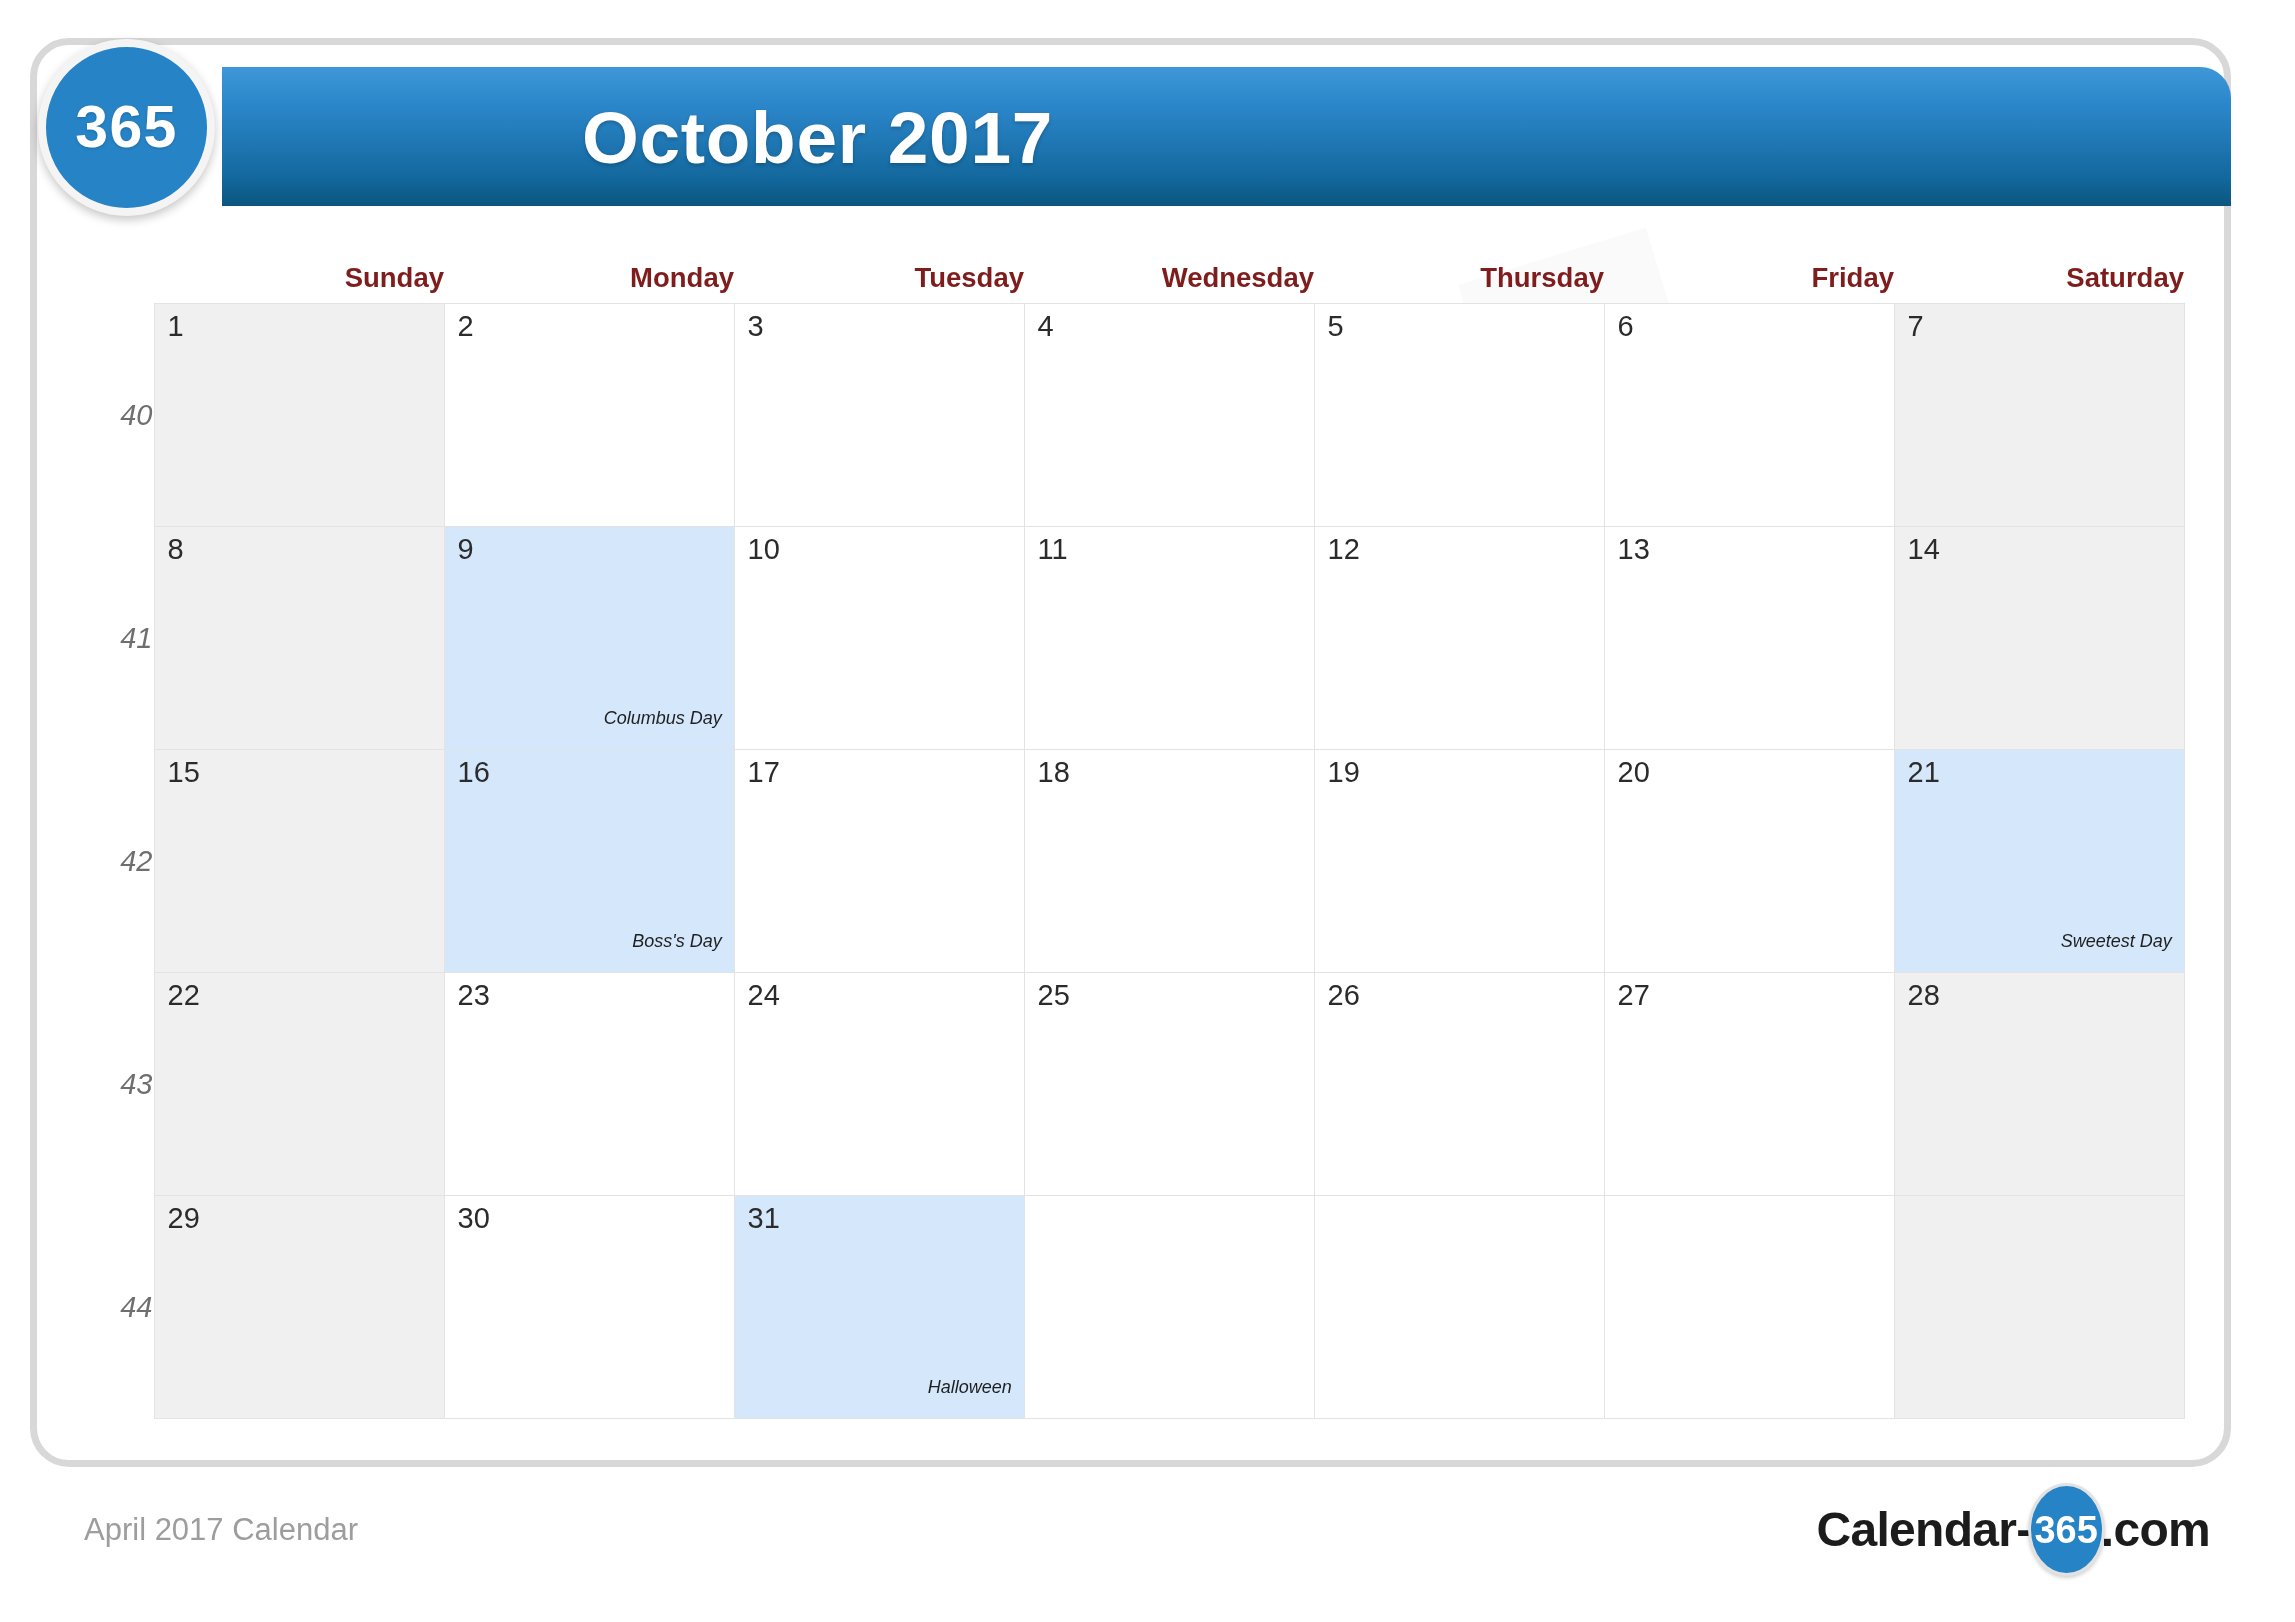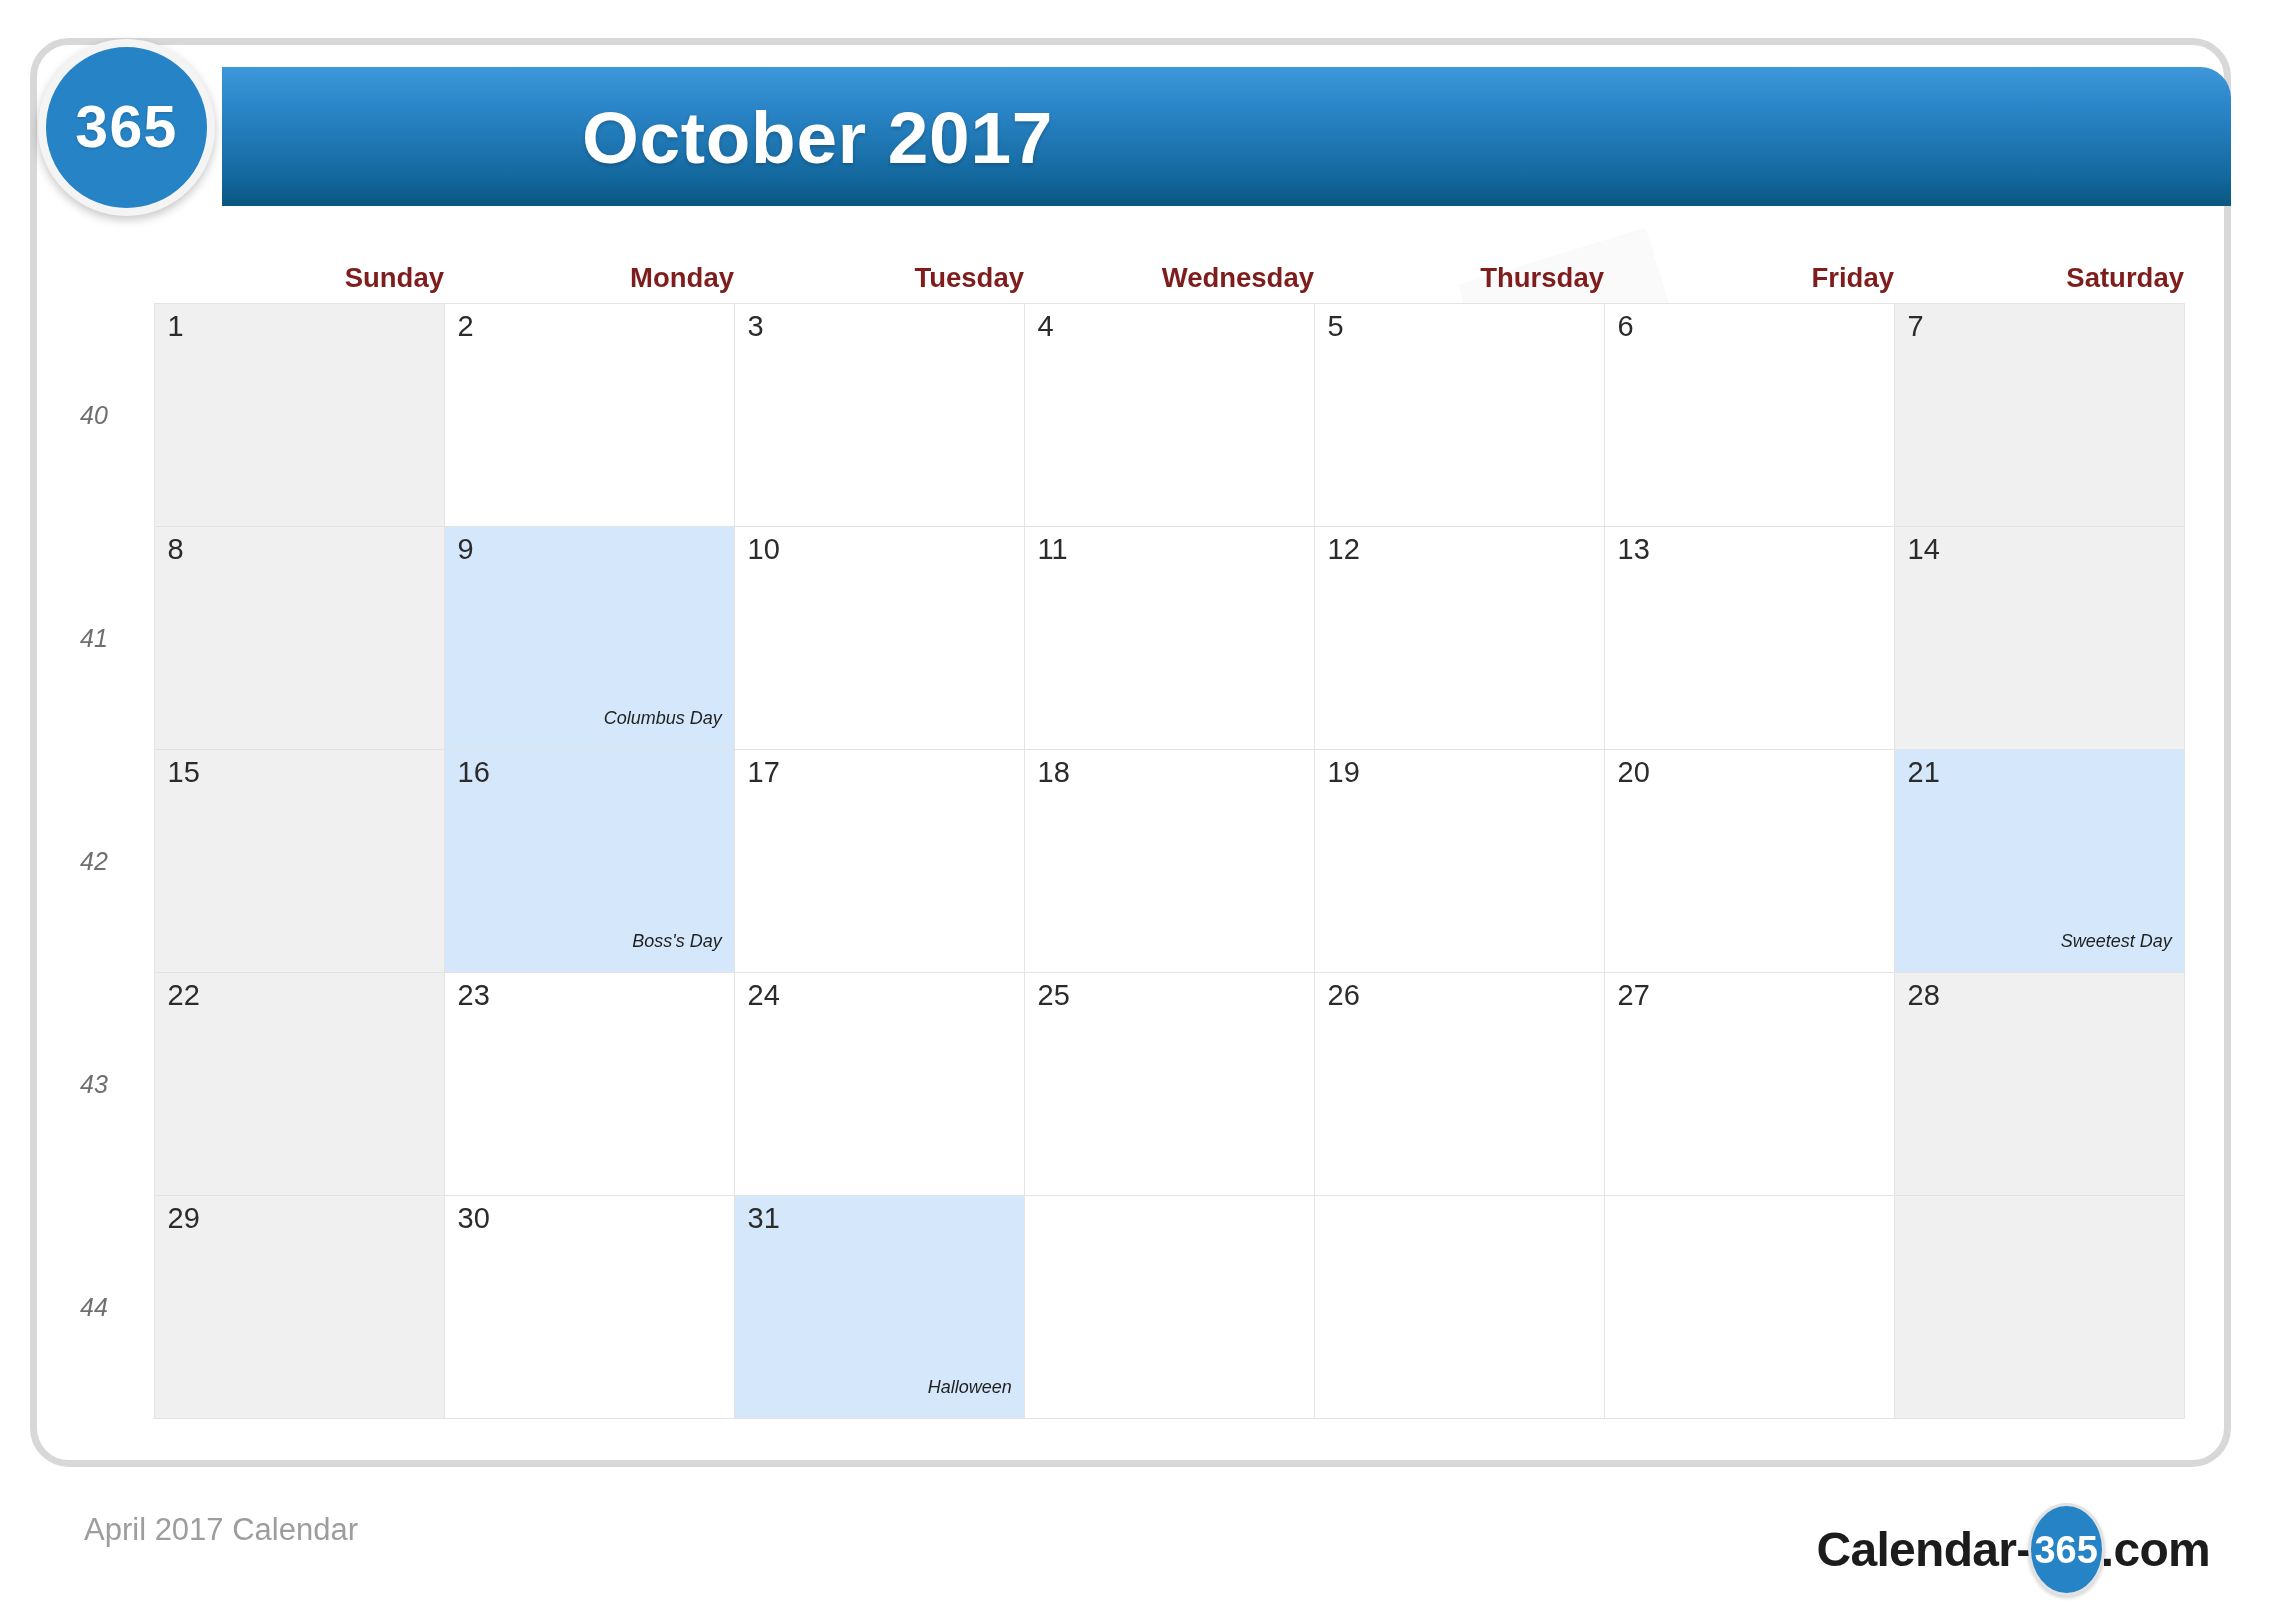--- a/index.html
+++ b/index.html
@@ -120,24 +120,24 @@
     font-weight: bold;
     color: #7f1d1d;
     text-align: right;
     border: none;
     padding: 0 0 9.2px 0;
     vertical-align: bottom;
   }
   th.wkhead { border: none; }
 
   td.wknum {
-    font-size: 25px;
+    font-size: 29px;
     font-style: italic;
     color: #6f6f6f;
-    text-align: left;
+    text-align: right;
     vertical-align: middle;
     border: none;
     background: #ffffff;
   }
 
   td.day {
     height: 222px;
     vertical-align: top;
     border: 0.7px solid #e3e3e3;
     padding: 0;
@@ -173,21 +173,20 @@
     font-size: 31px;
     color: #9d9d9d;
   }
   #footer-logo {
     position: absolute;
     right: 85px;
     top: 1497px;
     display: flex;
     align-items: center;
     height: 65px;
-    margin-top: 20px;
   }
   #footer-logo .lg-word {
     font-size: 48px;
     font-weight: bold;
     color: #1c1c1c;
     letter-spacing: -0.7px;
   }
   #footer-logo .lg-oval {
     width: 77px;
     height: 93px;

